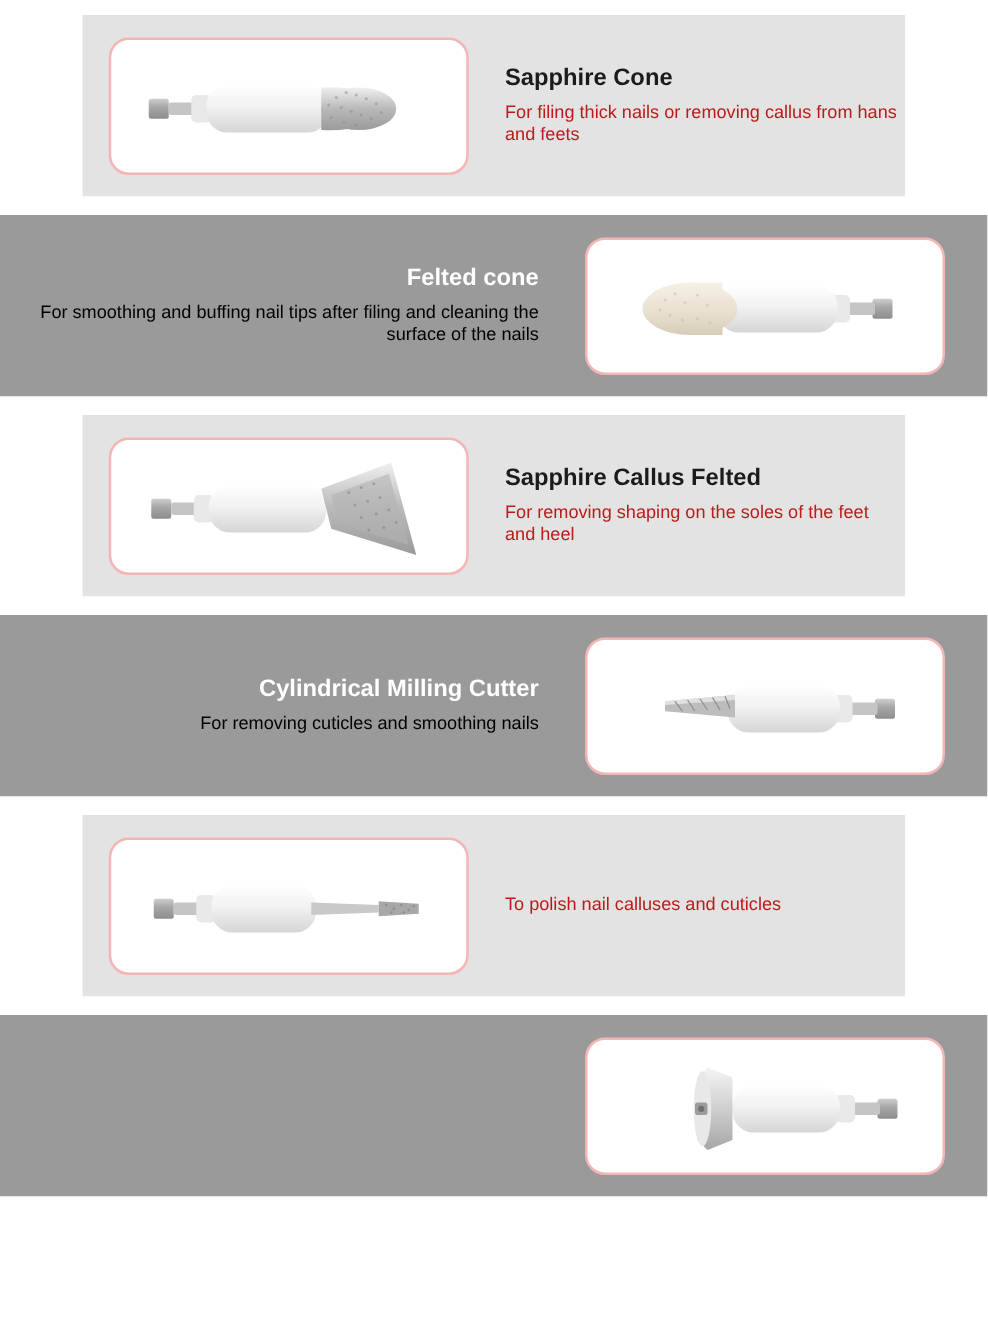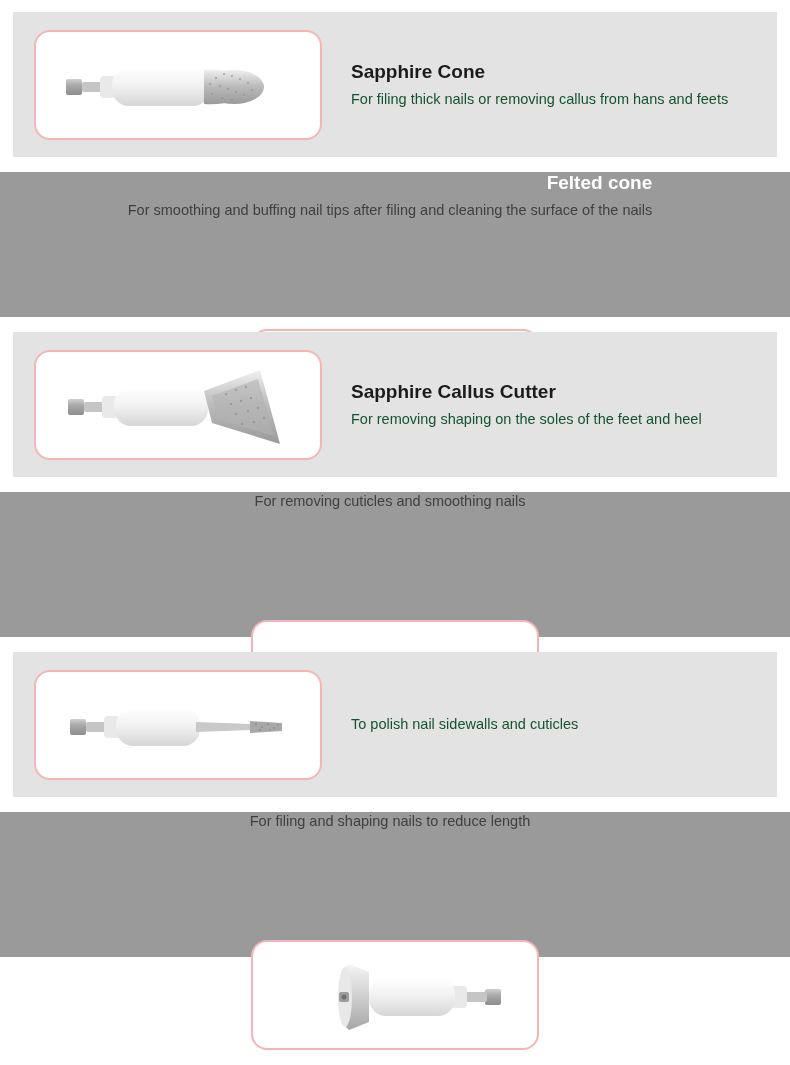--- a/index.html
+++ b/index.html
@@ -16,21 +16,21 @@
   .page {
     position: relative;
     width: 790px;
     height: 1065px;
     background: #ffffff;
     padding-top: 12px;
     box-sizing: border-box;
   }
   .row {
     position: relative;
-    width: 764px;
+    width: 658px;
     margin: 0 auto;
     height: 145px;
     display: flex;
     align-items: center;
     box-sizing: border-box;
   }
   .row.light { background: #e3e3e3; }
   .row.dark  { background: #9a9a9a; width: 790px; margin: 0; }
   .row-gap { height: 15px; background: #ffffff; width: 100%; }
 
@@ -40,21 +40,20 @@
     display: flex;
     align-items: center;
     height: 100%;
   }
   .row.dark .inner {
     width: 764px;
     margin: 0 auto;
     display: flex;
     align-items: center;
     height: 100%;
-    flex-direction: column;
   }
 
   .imgcell {
     width: 330px;
     flex: 0 0 330px;
     display: flex;
     align-items: center;
     justify-content: center;
   }
   .txtcell {
@@ -66,26 +65,26 @@
 
   .title {
     font-size: 19px;
     font-weight: bold;
     color: #1b1b1b;
     margin: 0 0 6px 0;
     line-height: 1.2;
   }
   .desc {
     font-size: 14.5px;
-    color: #14532d;
+    color: #b91c1c;
     margin: 0;
     line-height: 1.25;
   }
   .row.dark .title { color: #ffffff; }
-  .row.dark .desc { color: #404040; }
+  .row.dark .desc { color: #000000; }
 
   .photo {
     position: relative;
     width: 288px;
     height: 110px;
     background: #ffffff;
     border: 2px solid #f3b5b5;
     border-radius: 16px;
     box-sizing: border-box;
     overflow: hidden;
@@ -244,31 +243,32 @@
                 <circle cx="212" cy="59" r="1.2"></circle>
               <circle cx="222" cy="56" r="1.2"></circle>
                 <circle cx="206" cy="72" r="1.2"></circle>
               <circle cx="218" cy="70" r="1.2"></circle>
                 <circle cx="228" cy="66" r="1.2"></circle>
             </g>
           </svg>
         </div>
       </div>
       <div class="txtcell right-text">
-        <div class="title">Sapphire Callus Cutter</div>
+        <div class="title">Sapphire Callus Felted</div>
         <div class="desc">For removing shaping on the soles of the feet and heel</div>
       </div>
     </div>
   </div>
 
   <div class="row-gap"></div>
 
   <div class="row dark">
     <div class="inner">
       <div class="txtcell left-text">
+        <div class="title">Cylindrical Milling Cutter</div>
         <div class="desc">For removing cuticles and smoothing nails</div>
       </div>
       <div class="imgcell">
         <div class="photo">
           <svg width="288" height="110" viewBox="0 0 288 110">
             <defs>
               <linearGradient id="g4" x1="0" y1="0" x2="0" y2="1">
                 <stop offset="0" stop-color="#ffffff"></stop>
                 <stop offset="0.45" stop-color="#f2f2f2"></stop>
                 <stop offset="1" stop-color="#d6d6d6"></stop>
@@ -329,31 +329,30 @@
               <circle cx="232" cy="52" r="1"></circle>
                 <circle cx="238" cy="56" r="1"></circle>
               <circle cx="224" cy="58" r="1"></circle>
                 <circle cx="234" cy="58" r="1"></circle>
               <circle cx="242" cy="53" r="1"></circle>
             </g>
           </svg>
         </div>
       </div>
       <div class="txtcell right-text">
-        <div class="desc">To polish nail sidewalls and cuticles</div>
+        <div class="desc">To polish nail calluses and cuticles</div>
       </div>
     </div>
   </div>
 
   <div class="row-gap"></div>
 
   <div class="row dark">
     <div class="inner">
       <div class="txtcell left-text">
-        <div class="desc">For filing and shaping nails to reduce length</div>
       </div>
       <div class="imgcell">
         <div class="photo">
           <svg width="288" height="110" viewBox="0 0 288 110">
             <defs>
               <linearGradient id="g6" x1="0" y1="0" x2="0" y2="1">
                 <stop offset="0" stop-color="#ffffff"></stop>
                 <stop offset="0.45" stop-color="#f2f2f2"></stop>
                 <stop offset="1" stop-color="#d6d6d6"></stop>
               </linearGradient>

